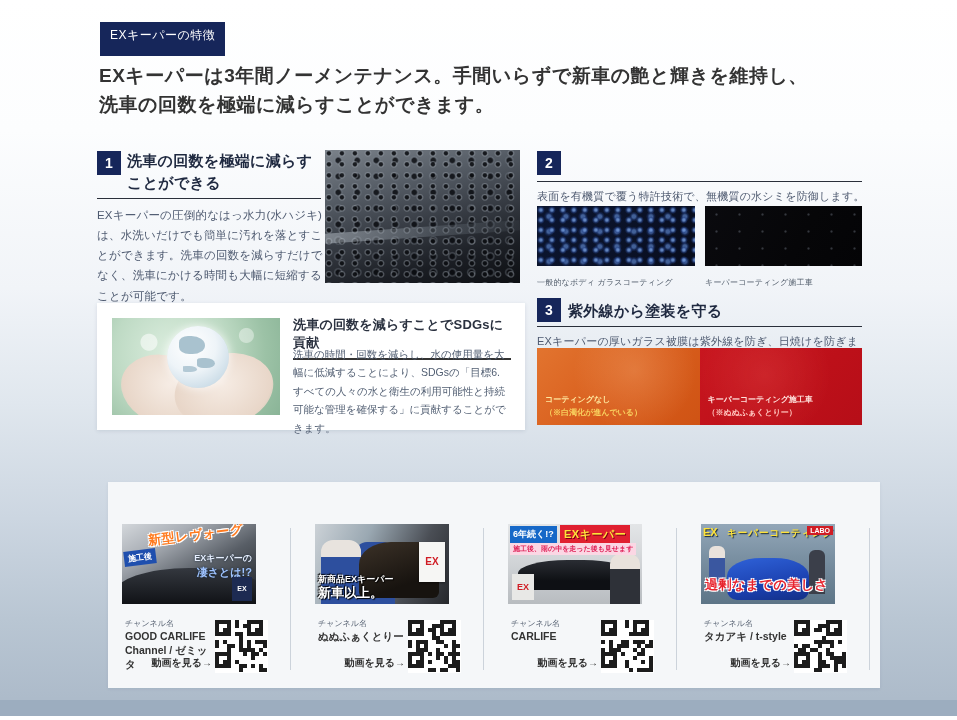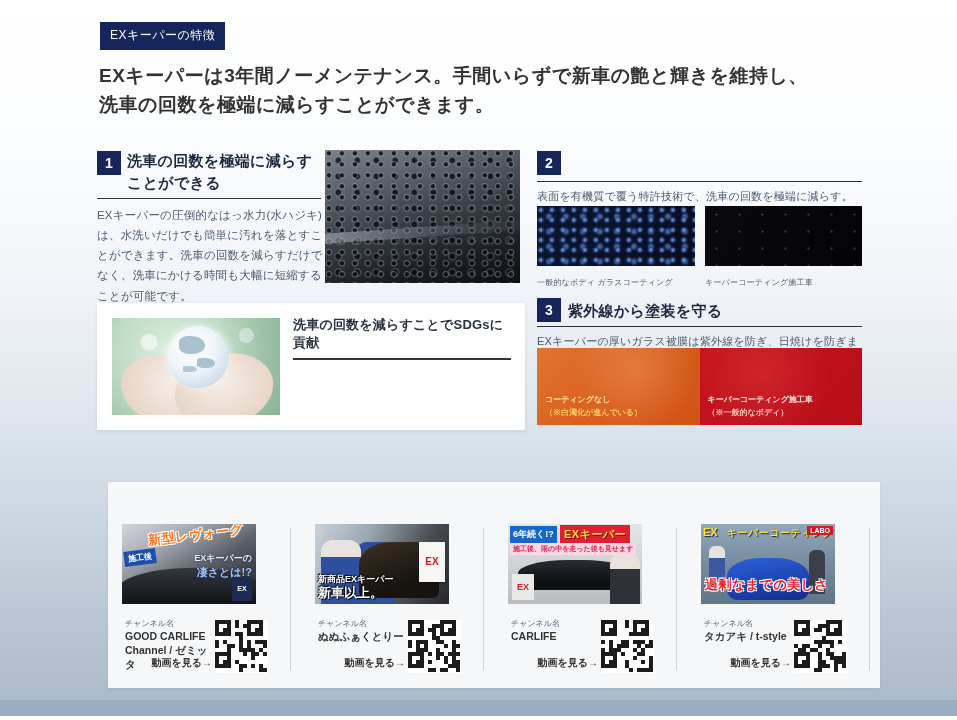--- a/index.html
+++ b/index.html
@@ -3,21 +3,21 @@
 <meta charset="utf-8">
 <style>
   * { margin:0; padding:0; box-sizing:border-box; }
   body { font-family:"Liberation Sans", sans-serif; background:#fff; }
   .page { position:relative; width:957px; height:720px; overflow:hidden;
     background:linear-gradient(180deg,#ffffff 0%,#fcfdfe 18%,#f1f4f8 40%,#e0e7ee 56%,#ccd6e1 72%,#b9c6d3 86%,#adbbca 97%,#aab8c8 100%); }
   .bottom-band { position:absolute; left:0; right:0; top:700px; height:16px; background:#9cadbf; }
   .bottom-white { position:absolute; left:0; right:0; top:716px; height:4px; background:#ffffff; }
 
   .badge { position:absolute; left:100px; top:22px; background:#16265a; color:#fff;
-    font-size:12px; padding:5px 10px 6px; letter-spacing:.5px; }
+    font-size:12px; padding:5px 10px 12px; letter-spacing:.5px; }
   .headline { position:absolute; left:99px; top:62px; font-size:19px; font-weight:bold;
     color:#333; line-height:1.5; white-space:pre-line; letter-spacing:.5px; }
 
   .num-badge { position:absolute; width:24px; height:24px; background:#16265a; color:#fff;
     font-size:14px; font-weight:bold; text-align:center; line-height:24px; }
   .sec-title { position:absolute; font-size:15px; font-weight:bold; color:#1f2940;
     line-height:1.45; white-space:pre-line; letter-spacing:.3px; }
   .divider { position:absolute; height:1px; background:#2a2f3a; }
   .sec-body { position:absolute; font-size:11.5px; color:#4e5a70; line-height:1.75; letter-spacing:.2px; }
 
@@ -170,25 +170,26 @@
 
   <div class="sdgs-box">
     <div class="sdgs-img">
       <div class="hand hand-l"></div>
       <div class="hand hand-r"></div>
       <div class="globe">
         <div class="globe-land"></div>
       </div>
     </div>
     <div class="sdgs-title">洗車の回数を減らすことでSDGsに貢献</div>
+    <div class="sdgs-body">洗車の時間・回数を減らし、水の使用量を大幅に低減することにより、SDGsの「目標6. すべての人々の水と衛生の利用可能性と持続可能な管理を確保する」に貢献することができます。</div>
   </div>
 
   <div class="num-badge f2-num">2</div>
   <div class="divider f2-divider"></div>
-  <div class="sec-body f2-body">表面を有機質で覆う特許技術で、洗車の回数を極端に減らす。</div>
+  <div class="sec-body f2-body">表面を有機質で覆う特許技術で、無機質の水シミを防御します。</div>
   <div class="f2-imgs">
     <div class="img-coated"></div>
     <div class="img-keeper"></div>
   </div>
   <div class="caption cap-1">一般的なボディ ガラスコーティング</div>
   <div class="caption cap-2">キーパーコーティング施工車</div>
 
   <div class="num-badge f3-num">3</div>
   <div class="sec-title f3-title">紫外線から塗装を守る</div>
   <div class="divider f3-divider"></div>
@@ -196,21 +197,21 @@
   <div class="uv-img">
     <div class="uv-left">
       <div class="uv-label uv-label-1">
         <div class="l1">コーティングなし</div>
         <div class="l2">（※白濁化が進んでいる）</div>
       </div>
     </div>
     <div class="uv-right">
       <div class="uv-label uv-label-2">
         <div class="l1">キーパーコーティング施工車</div>
-        <div class="l2">（※一般的なボディ）</div>
+        <div class="l2">（※ぬぬふぁくとりー）</div>
       </div>
     </div>
   </div>
 
   <div class="yt-box">
     <div class="yt-cards">
 
       <div class="yt-card">
         <div class="thumb t1">
           <div class="car"></div>

